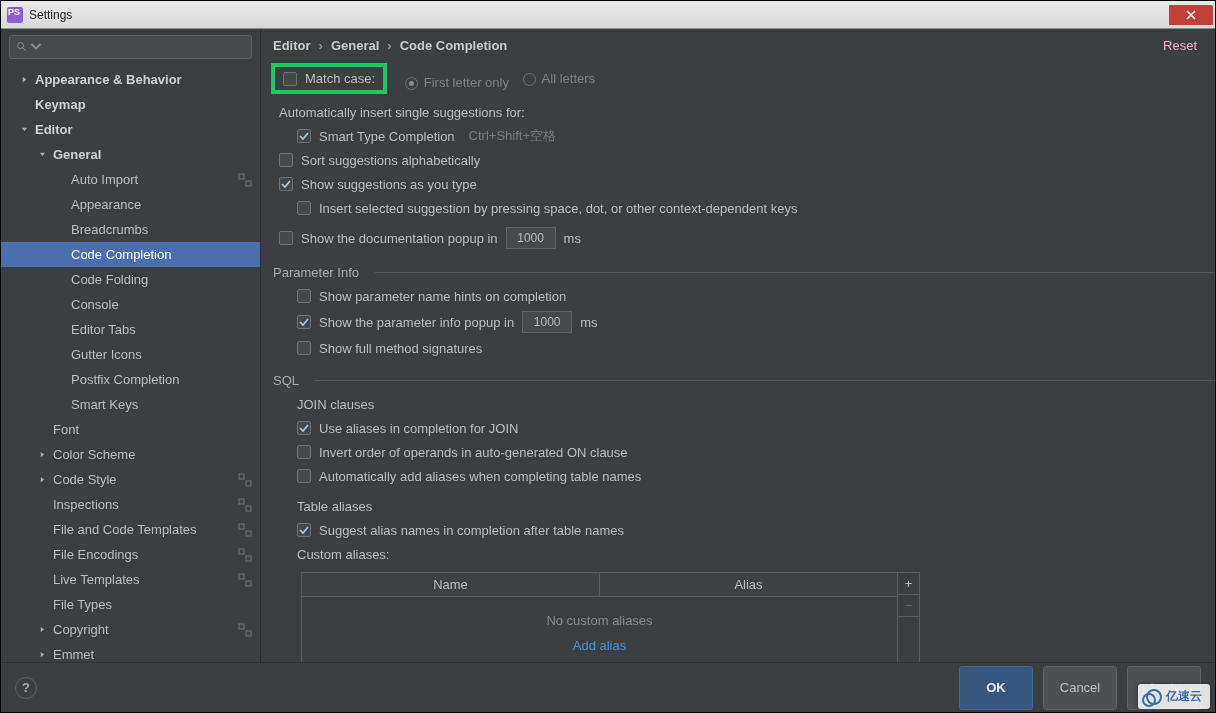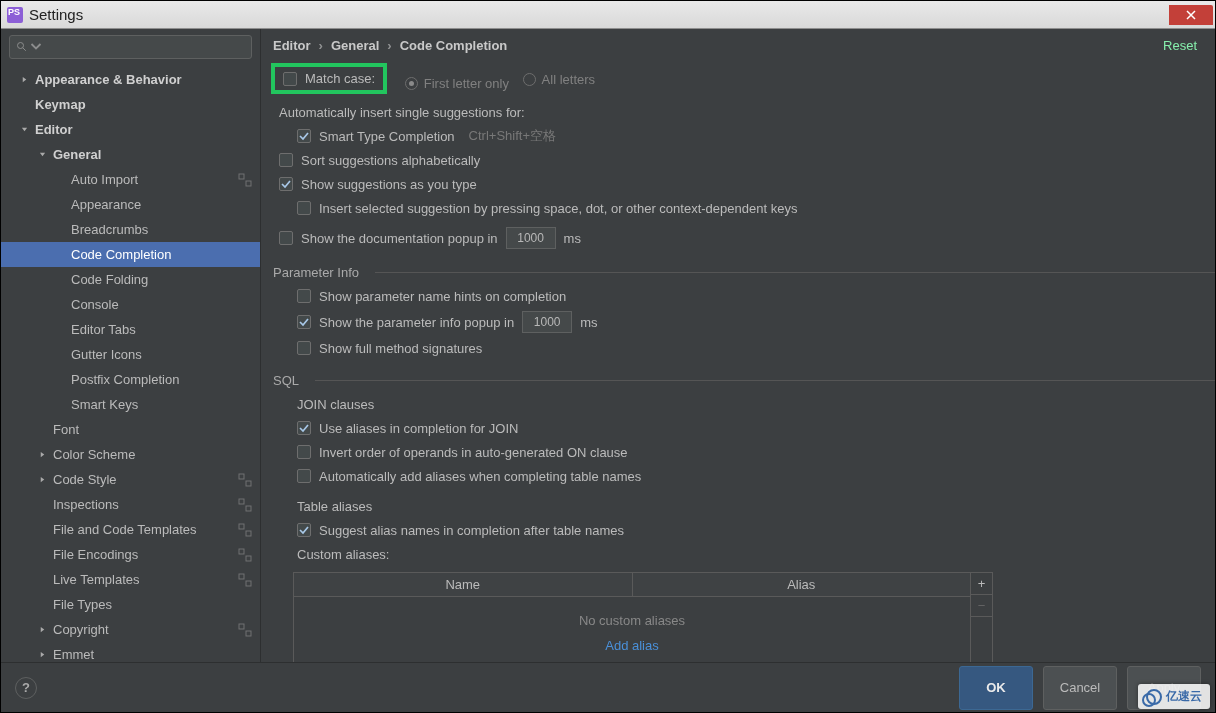--- a/index.html
+++ b/index.html
@@ -2,21 +2,21 @@
 <html><head>
 <meta charset="utf-8">
 <style>
   * { box-sizing: border-box; margin: 0; padding: 0; }
   html, body { width: 1216px; height: 713px; font-family: "Segoe UI", Arial, sans-serif; font-size: 13px; color: #bbbbbb; background: #3c3f41; overflow: hidden; }
   .window { width: 1216px; height: 713px; border: 1px solid #000; display: flex; flex-direction: column; background: #3c3f41; }
   
   .titlebar { height: 28px; background: linear-gradient(#e9e9e9,#d9d9d9); display: flex; align-items: center; border-bottom: 1px solid #8e8e8e; }
   .titlebar .app-icon { width: 16px; height: 16px; margin: 0 6px; background:#8c5fd6; border-radius:2px; position:relative; }
   .titlebar .app-icon::after { content:"PS"; position:absolute; left:1px; top:0; font-size:9px; color:#fff; font-weight:bold; }
-  .titlebar .title { color:#222; font-size:15px; }
+  .titlebar .title { color:#222; font-size:12px; }
   .titlebar .spacer { flex:1; }
   .titlebar .close { width:44px; height:20px; background:#c34039; margin-right:2px; border-radius:0 2px 0 0; display:flex; align-items:center; justify-content:center; }
   .titlebar .close svg { width:10px; height:10px; }
   
   .main { flex:1; display:flex; min-height:0; }
   .sidebar { width:260px; border-right:1px solid #2d2f30; display:flex; flex-direction:column; }
   .search-wrap { padding:6px 8px; }
   .search { width:100%; height:24px; background:#45494a; border:1px solid #5e6060; border-radius:3px; display:flex; align-items:center; padding:0 6px; }
   .search svg { width:12px; height:12px; opacity:.7; }
   .search-caret { margin-left:2px; width:6px; height:6px; }
@@ -28,38 +28,38 @@
   .tree-item .arrow svg { width:7px; height:7px; }
   .tree-item .lbl { flex:1; white-space:nowrap; overflow:hidden; text-overflow:ellipsis; }
   .tree-item .badge { width:14px; height:14px; opacity:.7; }
   .tree-item .badge svg { width:14px; height:14px; }
   .lvl0 { padding-left:18px; } .lvl1 { padding-left:36px; } .lvl2 { padding-left:54px; }
   
   .content { flex:1; display:flex; flex-direction:column; min-width:0; }
   .crumb-row { display:flex; align-items:center; height:32px; padding:0 18px 0 6px; border-bottom:0; }
   .crumbs { display:flex; align-items:center; gap:8px; font-weight:600; color:#c9c9c9; padding-left:6px; }
   .crumbs .sep { opacity:.6; }
-  .reset { margin-left:auto; color:#86efac; cursor:pointer; }
+  .reset { margin-left:auto; color:#f9a8d4; cursor:pointer; }
   .body { flex:1; overflow:auto; padding:0 0 0 6px; }
   .hl-box { display:inline-flex; align-items:center; gap:8px; border:4px solid #22c55e; padding:4px 8px; margin:2px 4px 6px 4px; }
   .row { display:flex; align-items:center; gap:8px; padding:3px 0 3px 12px; min-height:24px; }
   .row.section { color:#aaa; padding-left:6px; margin-top:8px; }
   .row.section .line { flex:1; height:1px; background:#555; margin-left:8px; }
   .row.sub1 { padding-left:30px; }
   .cb { width:14px; height:14px; border:1px solid #6e6e6e; border-radius:2px; display:inline-flex; align-items:center; justify-content:center; background:#43494a; flex:none; }
   .cb.checked { background:#43494a; }
   .cb.checked svg { width:10px; height:10px; }
   .radio { width:13px; height:13px; border:1px solid #6e6e6e; border-radius:50%; display:inline-flex; align-items:center; justify-content:center; flex:none; }
   .radio.sel::after { content:""; width:5px; height:5px; border-radius:50%; background:#8a8a8a; }
   .faded { color:#808080; }
   .numbox { width:50px; height:22px; border:1px solid #5e6060; background:#45494a; color:#b8b8b8; text-align:center; line-height:20px; font-size:12px; }
-  .radset { display:inline-flex; align-items:center; gap:6px; margin-left:10px; }
+  .radset { display:inline-flex; align-items:flex-end; gap:6px; margin-left:10px; }
   .inline-note { color:#787878; margin-left:6px; }
   
-  .alias-wrap { display:flex; margin:6px 0 0 26px; width:700px; }
+  .alias-wrap { display:flex; margin:6px 0 0 34px; width:619px; }
   .alias-table { flex:1; border:1px solid #5a5a5a; }
   .alias-head { display:flex; background:#3f4244; border-bottom:1px solid #5a5a5a; }
   .alias-head > div { flex:1; text-align:center; padding:4px 0; color:#bbb; }
   .alias-head > div:first-child { border-right:1px solid #5a5a5a; }
   .alias-body { height:72px; display:flex; flex-direction:column; align-items:center; justify-content:center; gap:10px; color:#888; }
   .alias-body .addlink { color:#4a90d9; cursor:pointer; }
   .alias-side { width:22px; display:flex; flex-direction:column; border:1px solid #5a5a5a; border-left:none; }
   .alias-side .btn { height:22px; display:flex; align-items:center; justify-content:center; color:#bbb; border-bottom:1px solid #5a5a5a; }
   .alias-side .btn.dim { color:#666; }
   

